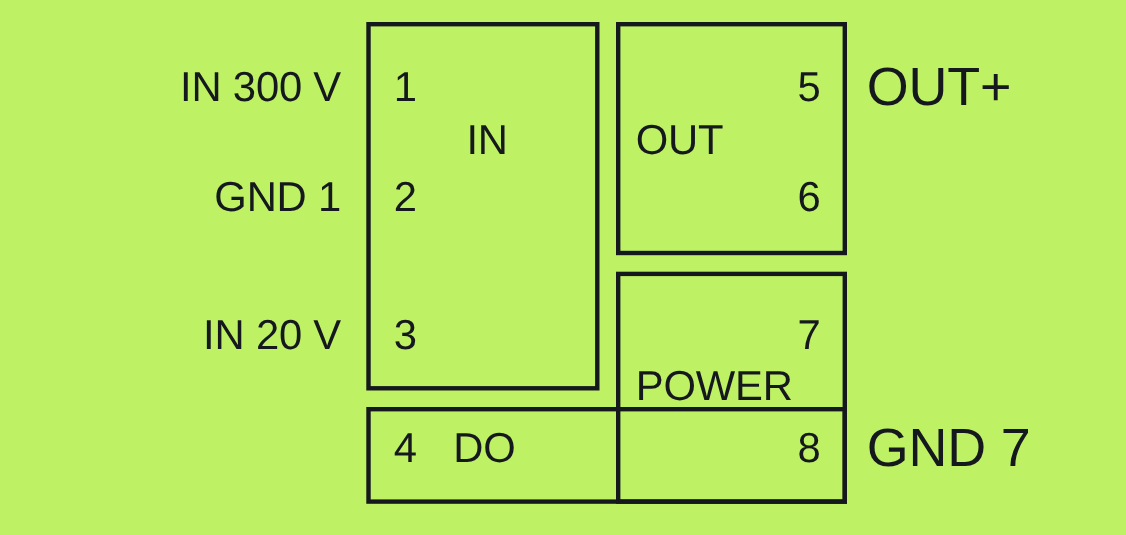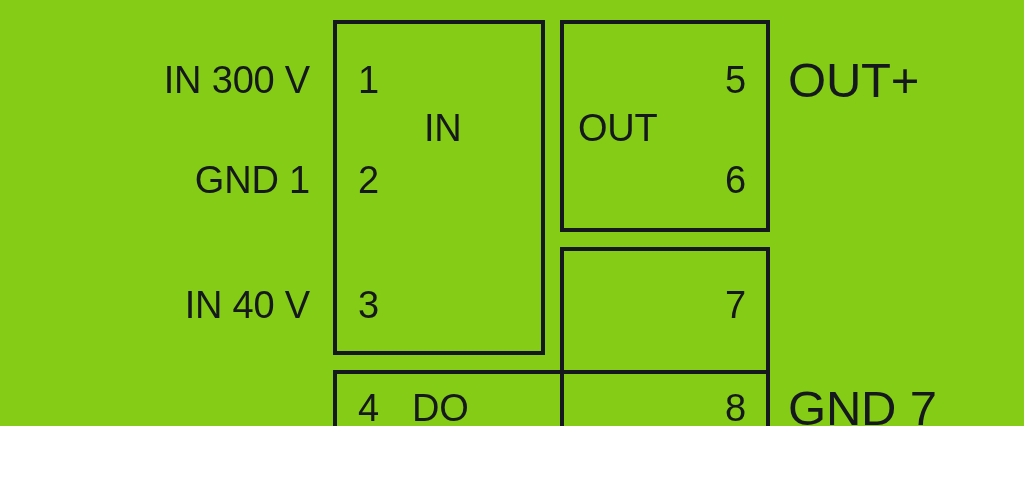--- a/index.html
+++ b/index.html
@@ -8,22 +8,22 @@
     padding: 0;
     background: #ffffff;
   }
   body {
     font-family: "Liberation Sans", sans-serif;
     -webkit-font-smoothing: antialiased;
   }
   #stage {
     position: relative;
     width: 1024px;
-    height: 426px;
-    background: #84cc16;
+    height: 486px;
+    background: #bef264;
     overflow: hidden;
   }
 
   
   .box {
     position: absolute;
     border: 4px solid #15181c;
     box-sizing: border-box;
     background: transparent;
   }
@@ -73,21 +73,21 @@
   <div class="box" style="left:560px; top:20px;  width:210px; height:212px;"></div>
 
   <div class="box" style="left:560px; top:247px; width:210px; height:211px;"></div>
 
   <div class="box" style="left:333px; top:370px; width:437px; height:88px;"></div>
 
   <div class="txt ext-left" style="left:20px; top:80px; width:290px;">IN 300 V</div>
 
   <div class="txt ext-left" style="left:20px; top:180px; width:290px;">GND 1</div>
 
-  <div class="txt ext-left" style="left:20px; top:305px; width:290px;">IN 40 V</div>
+  <div class="txt ext-left" style="left:20px; top:305px; width:290px;">IN 20 V</div>
 
 
   <div class="txt ext-right" style="left:788px; top:80px; width:220px;">OUT+</div>
 
 
 
   <div class="txt ext-right" style="left:788px; top:408px; width:220px;">GND 7</div>
 
   <div class="txt pin-num pin-left" style="left:358px; top:80px; width:70px;">1</div>
 
@@ -102,16 +102,17 @@
   <div class="txt pin-num pin-right" style="left:660px; top:180px; width:86px;">6</div>
 
   <div class="txt pin-num pin-right" style="left:660px; top:305px; width:86px;">7</div>
 
   <div class="txt pin-num pin-right" style="left:660px; top:408px; width:86px;">8</div>
 
   <div class="txt blk-label" style="left:578px; top:128px; width:180px;">OUT</div>
 
   <div class="txt blk-label" style="left:424px; top:128px; width:160px;">IN</div>
 
+  <div class="txt blk-label" style="left:578px; top:352px; width:200px;">POWER</div>
 
   <div class="txt blk-label" style="left:412px; top:408px; width:160px;">DO</div>
 
 </div>
 
 </body></html>

